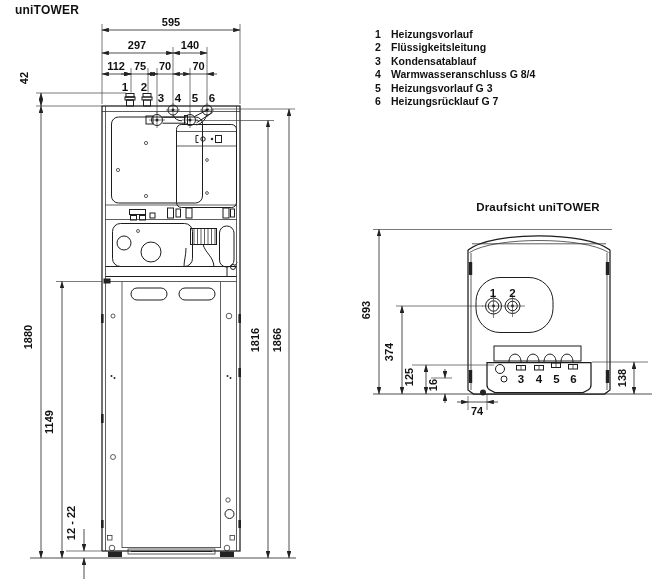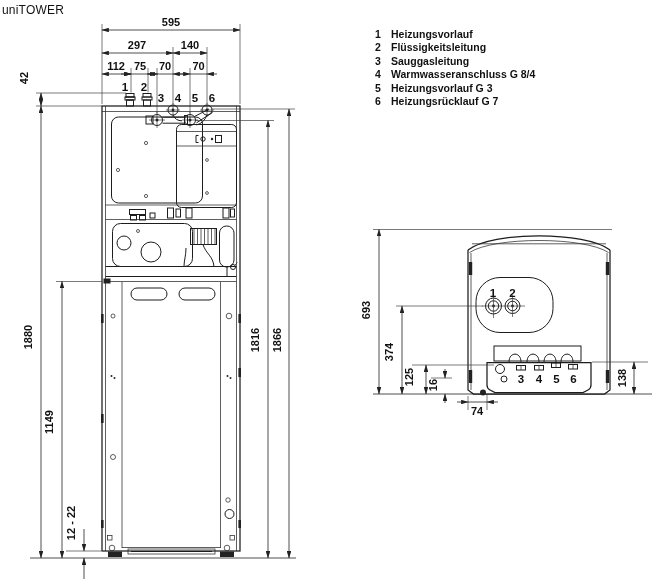--- a/index.html
+++ b/index.html
@@ -2,21 +2,21 @@
 <html><head>
 <meta charset="utf-8">
 <style>
   html,body{margin:0;padding:0;background:#fff;}
   .canvas{
     position:relative;width:662px;height:588px;background:#fff;overflow:hidden;
     font-family:"Liberation Sans",sans-serif;color:#111;
   }
   .canvas svg{position:absolute;left:0;top:0;}
   .page-title{
-    position:absolute;left:2px;top:3px;font-size:12px;font-weight:normal;letter-spacing:.2px;
+    position:absolute;left:15px;top:3px;font-size:12px;font-weight:bold;letter-spacing:.2px;
   }
   .topview-title{
     position:absolute;left:468px;top:201px;width:140px;text-align:center;
     font-size:11.5px;font-weight:bold;letter-spacing:.2px;
   }
   .legend{
     position:absolute;left:375px;top:28px;display:flex;flex-direction:column;
   }
   .legend-row{display:flex;line-height:13.4px;font-size:10.5px;font-weight:bold;}
   .legend-row .lnum{width:16px;flex:0 0 16px;}
@@ -43,36 +43,37 @@
     <div class="legend-row">
       <span class="lnum">1</span>
       <span class="ltxt">Heizungsvorlauf</span>
     </div>
     <div class="legend-row">
       <span class="lnum">2</span>
       <span class="ltxt">Flüssigkeitsleitung</span>
     </div>
     <div class="legend-row">
       <span class="lnum">3</span>
-      <span class="ltxt">Sauggasleitung</span>
+      <span class="ltxt">Kondensatablauf</span>
     </div>
     <div class="legend-row">
       <span class="lnum">4</span>
       <span class="ltxt">Warmwasseranschluss G 8/4</span>
     </div>
     <div class="legend-row">
       <span class="lnum">5</span>
       <span class="ltxt">Heizungsvorlauf G 3</span>
     </div>
     <div class="legend-row">
       <span class="lnum">6</span>
       <span class="ltxt">Heizungsrücklauf G 7</span>
     </div>
   </div>
 
+  <div class="topview-title">Draufsicht uniTOWER</div>
 
   <svg width="662" height="588" viewBox="0 0 662 588">
     <defs>
       <marker id="arr" viewBox="0 0 10 6" refX="9.2" refY="3" markerWidth="7.5" markerHeight="4.5" orient="auto-start-reverse" markerUnits="userSpaceOnUse">
         <path d="M0,0 L10,3 L0,6 Z" fill="#222"></path>
       </marker>
     </defs>
 
     <g>
 

